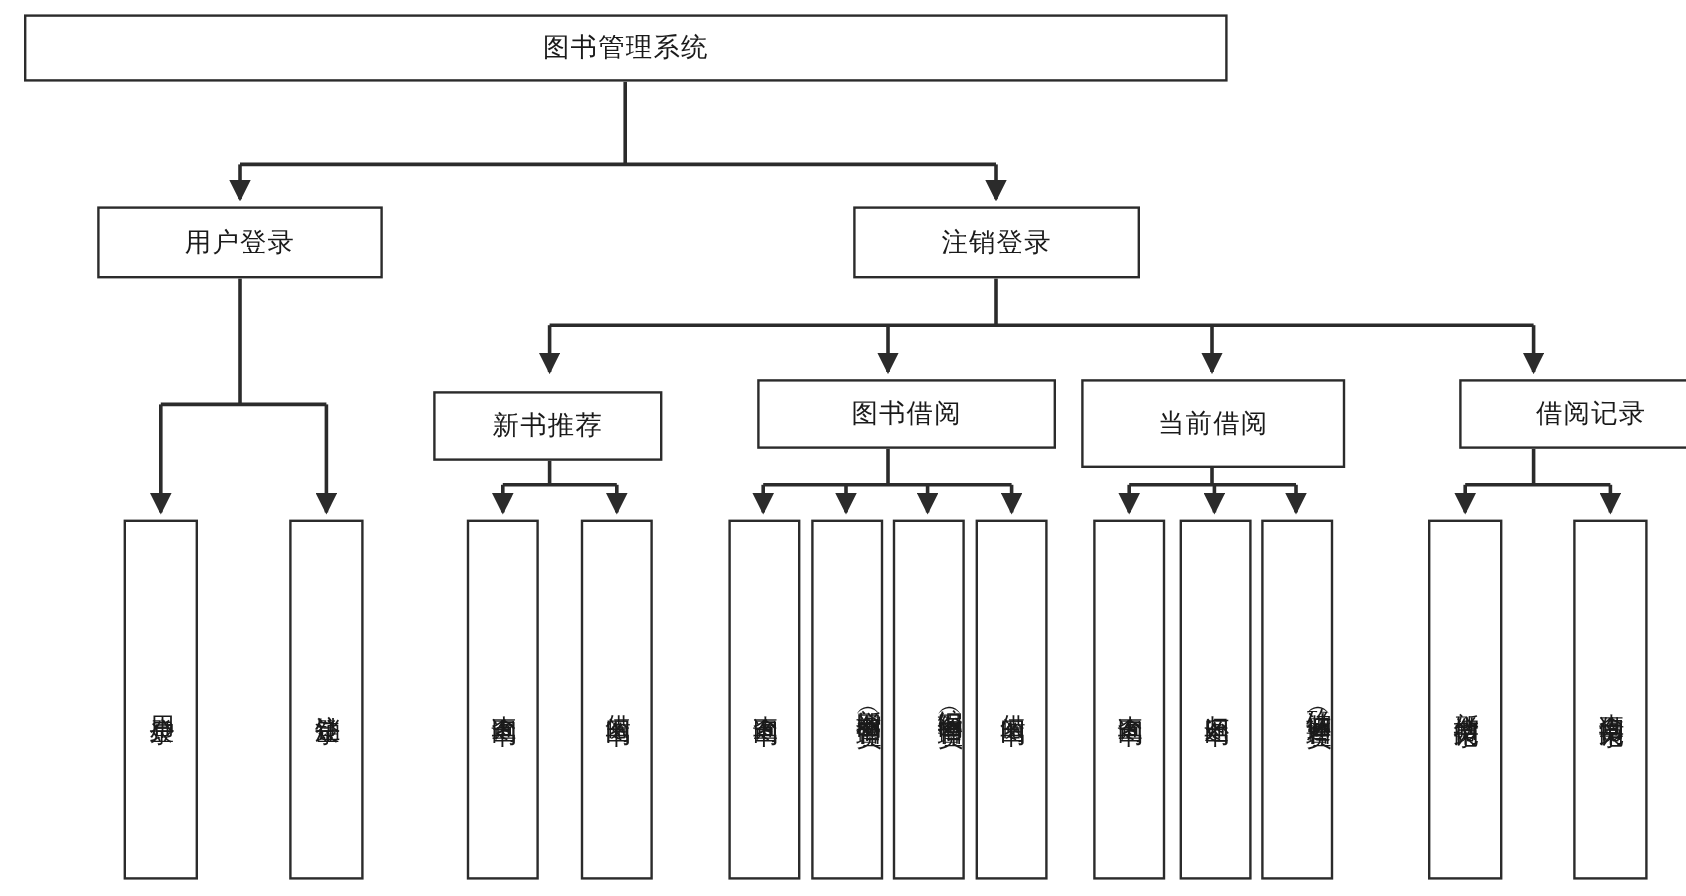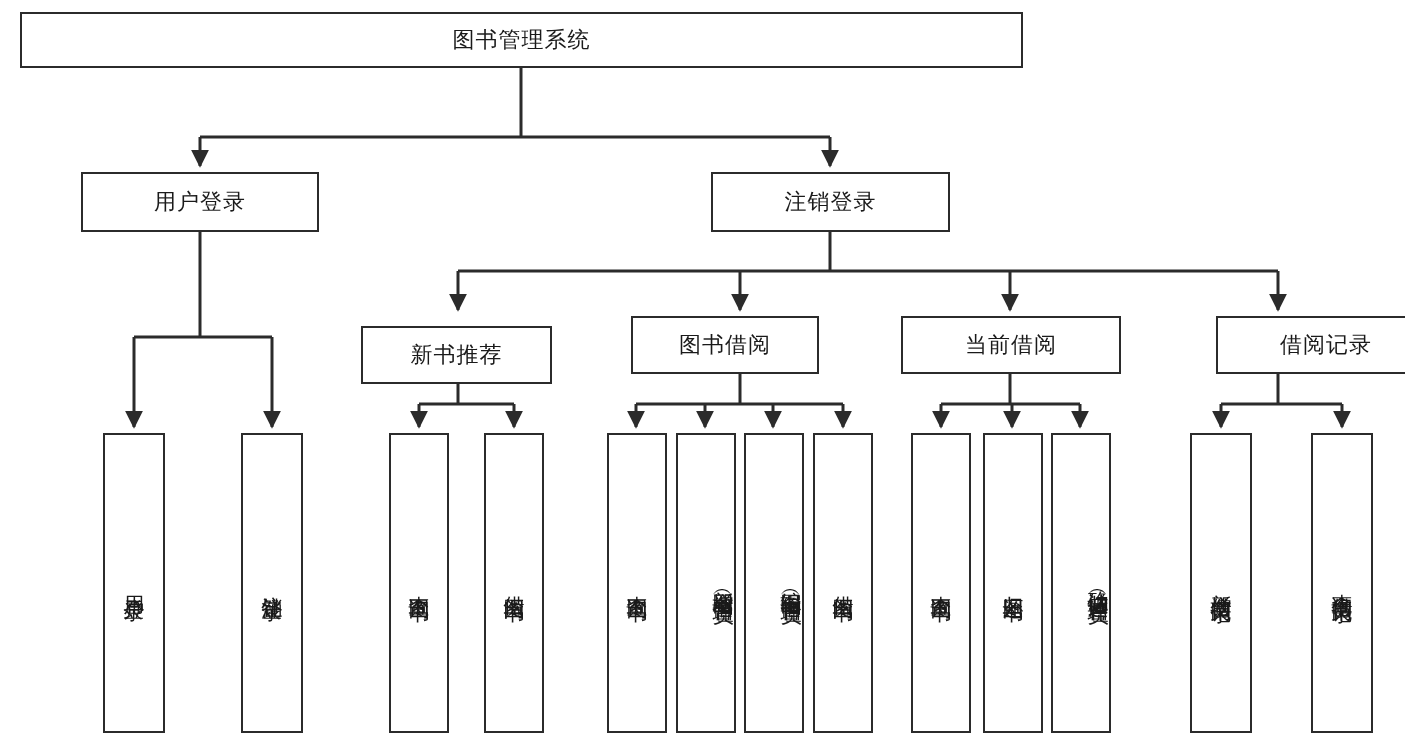--- a/index.html
+++ b/index.html
@@ -126,24 +126,24 @@
   <div class="node h" style="left:81px; top:172px; width:238px; height:60px;">
     <span class="node-label">用户登录</span>
   </div>
   <div class="node h" style="left:711px; top:172px; width:239px; height:60px;">
     <span class="node-label">注销登录</span>
   </div>
 
   <div class="node h" style="left:361px; top:316px; width:191px; height:58px;margin-top:10px;">
     <span class="node-label">新书推荐</span>
   </div>
-  <div class="node h" style="left:631px; top:316px; width:188px; height:58px;">
+  <div class="node h" style="left:631px; top:316px; width:249px; height:58px;">
     <span class="node-label">图书借阅</span>
   </div>
-  <div class="node h" style="left:901px; top:316px; width:220px; height:58px;">
+  <div class="node h" style="left:901px; top:316px; width:220px; height:74px;">
     <span class="node-label">当前借阅</span>
   </div>
   <div class="node h" style="left:1216px; top:316px; width:220px; height:58px;">
     <span class="node-label">借阅记录</span>
   </div>
 
   <div class="node v" style="left:103px; top:433px; width:62px; height:300px;">
     <span class="node-label">用户登录</span>
   </div>
   <div class="node v" style="left:241px; top:433px; width:62px; height:300px;">

